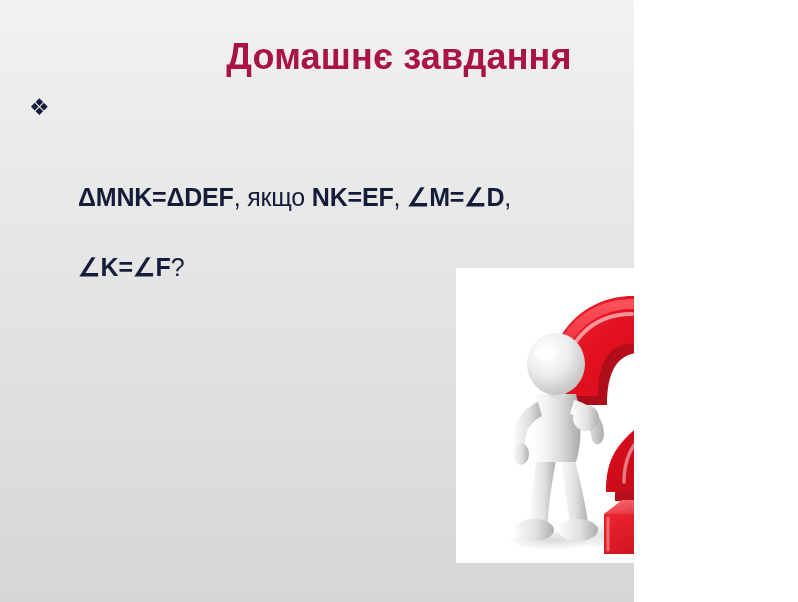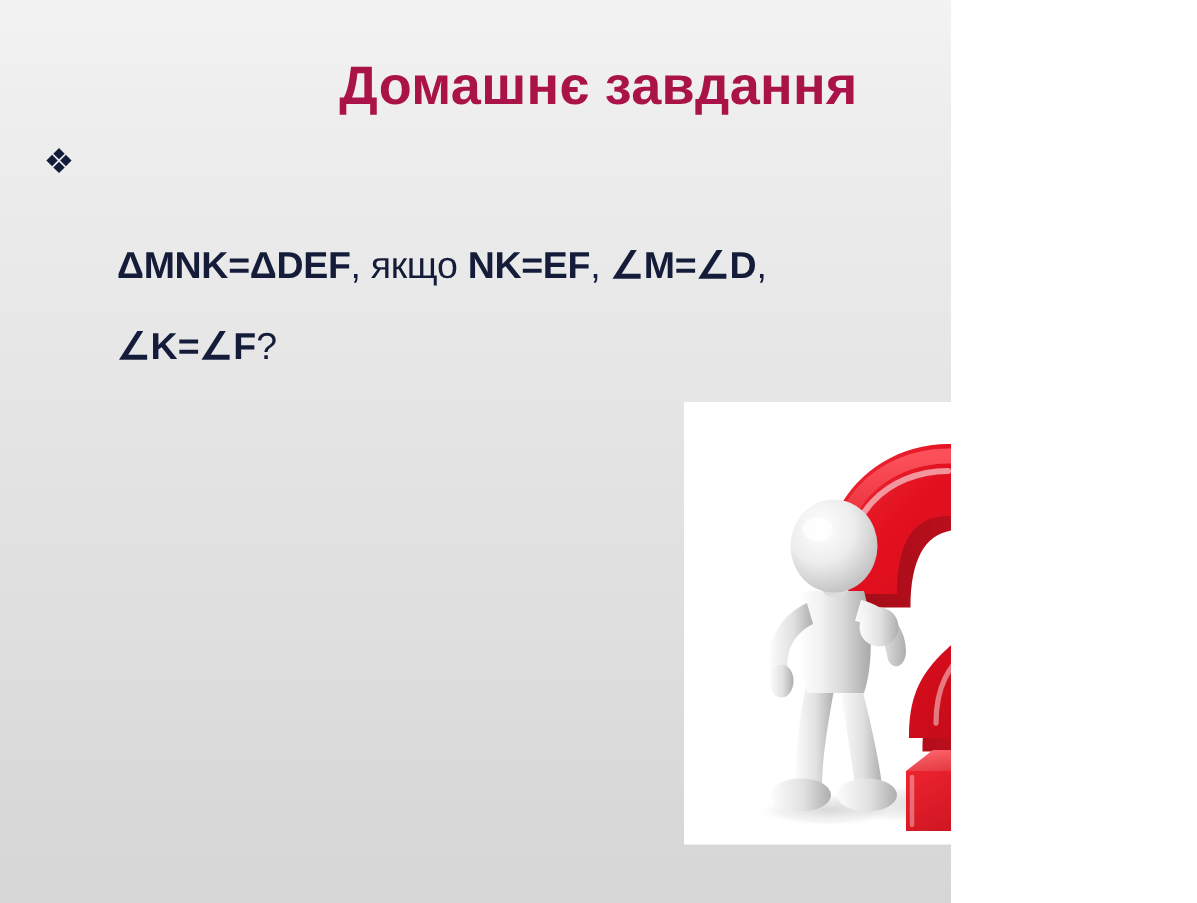--- a/index.html
+++ b/index.html
@@ -68,28 +68,28 @@
   .bullet {
     position: absolute;
     left: 7px;
     top: 1px;
     font-size: 23px;
     line-height: 1;
     color: #141c3a;
   }
 
   #line2 {
-    margin-top: 34px;
+    margin-top: 54px;
     padding-left: 56px;
     font-weight: bold;
     letter-spacing: -0.2px;
   }
 
   #line3 {
-    margin-top: 29px;
+    margin-top: 45px;
     padding-left: 56px;
     font-weight: bold;
   }
 
   .thin {
     font-weight: normal;
   }
 
   
   #picture {

